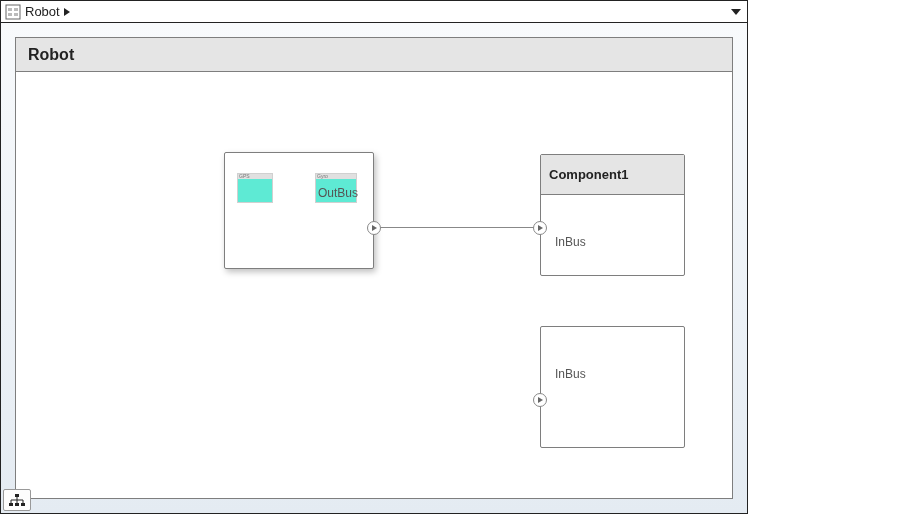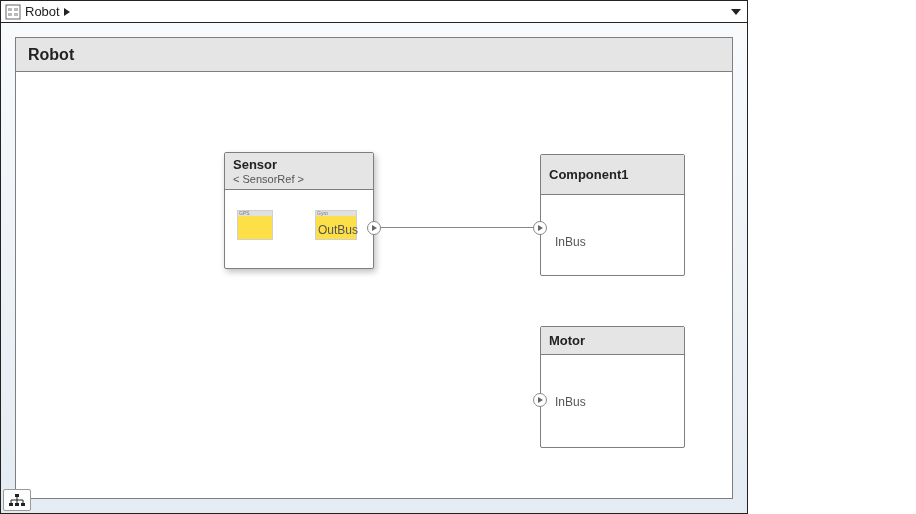--- a/index.html
+++ b/index.html
@@ -107,21 +107,21 @@
   font-size: 11px;
   color: #555;
   margin-top: 1px;
 }
 .block-body {
   position: relative;
   width: 100%;
 }
 .thumb {
   position: absolute;
-  background: #fde047;
+  background: #5eead4;
   border: 1px solid #d0d0d0;
 }
 .thumb-head {
   background: #e0e0e0;
   height: 5px;
   width: 100%;
   font-size: 5px;
   color: #777;
   padding-left: 1px;
   line-height: 5px;
@@ -190,24 +190,20 @@
 
   <div class="canvas-area">
     <div class="inner-canvas">
       <div class="inner-title">
         <span>Robot</span>
       </div>
 
       <div class="conn-line" style="left:357px; top:189px; width:168px;"></div>
 
       <div class="block shadowed" style="left:208px; top:114px; width:150px; height:117px;">
-        <div class="block-header">
-          <div class="block-title">Sensor</div>
-          <div class="block-subtitle">&lt; SensorRef &gt;</div>
-        </div>
         <div class="block-body" style="height:79px;">
           <div class="thumb" style="left:12px; top:20px; width:36px; height:30px;">
             <div class="thumb-head">GPS</div>
           </div>
           <div class="thumb" style="left:90px; top:20px; width:42px; height:30px;">
             <div class="thumb-head">Gyro</div>
             <div class="port-label" style="left:2px; top:12px;">OutBus</div>
           </div>
         </div>
         <div class="port" style="right:-8px; top:68px;">
@@ -221,23 +217,20 @@
         </div>
         <div class="block-body" style="height:94px;">
           <div class="port-label" style="left:14px; top:40px;">InBus</div>
         </div>
         <div class="port" style="left:-8px; top:66px;">
           <div class="tri"></div>
         </div>
       </div>
 
       <div class="block" style="left:524px; top:288px; width:145px; height:122px;">
-        <div class="block-header" style="padding:6px 8px;">
-          <div class="block-title">Motor</div>
-        </div>
         <div class="block-body" style="height:94px;">
           <div class="port-label" style="left:14px; top:40px;">InBus</div>
         </div>
         <div class="port" style="left:-8px; top:66px;">
           <div class="tri"></div>
         </div>
       </div>
 
     </div>
 

